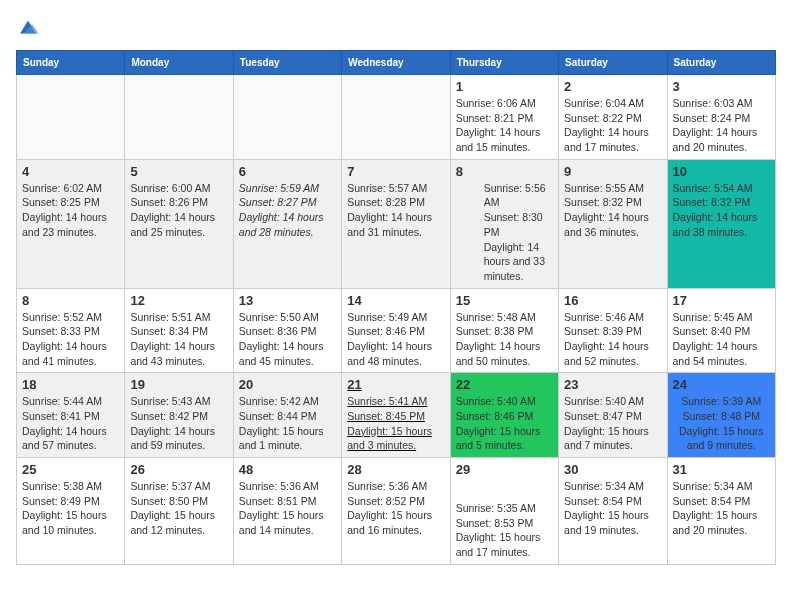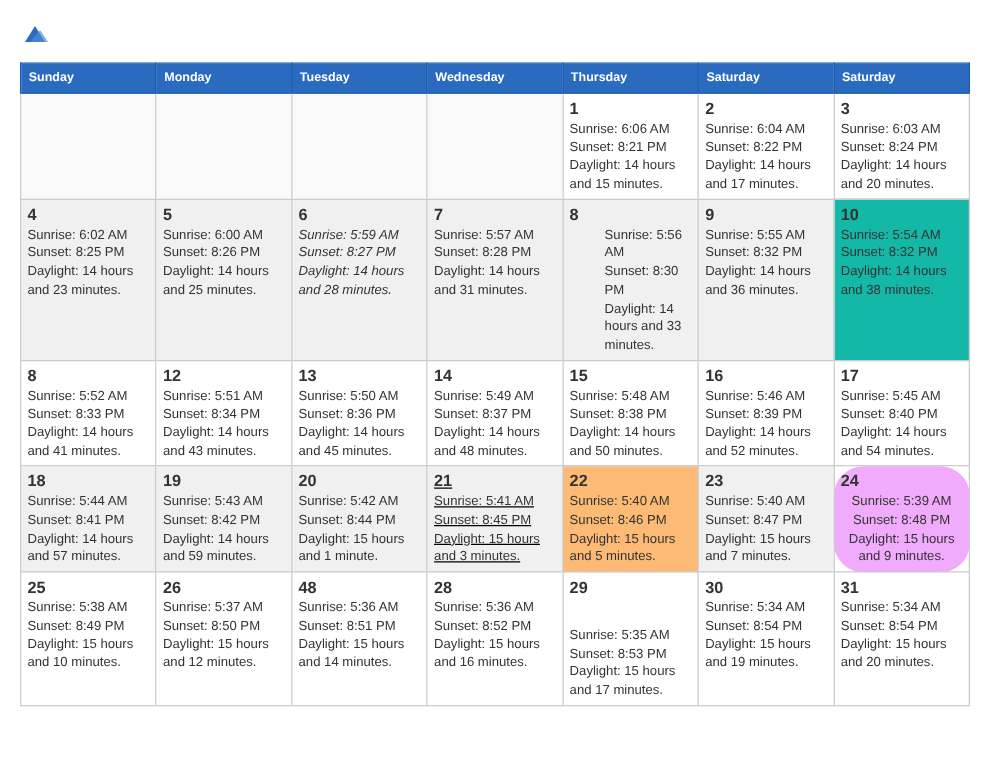--- a/index.html
+++ b/index.html
@@ -211,21 +211,21 @@
         </td>
         <td class="cal-cell">
           <div class="day-number">13</div>
           <div class="cell-text" style="white-space: pre-line;">Sunrise: 5:50 AM
 Sunset: 8:36 PM
 Daylight: 14 hours and 45 minutes.</div>
         </td>
         <td class="cal-cell">
           <div class="day-number">14</div>
           <div class="cell-text" style="white-space: pre-line;">Sunrise: 5:49 AM
-Sunset: 8:37 PM
+Sunset: 8:46 PM
 Daylight: 14 hours and 48 minutes.</div>
         </td>
         <td class="cal-cell">
           <div class="day-number">15</div>
           <div class="cell-text" style="white-space: pre-line;">Sunrise: 5:48 AM
 Sunset: 8:38 PM
 Daylight: 14 hours and 50 minutes.</div>
         </td>
         <td class="cal-cell">
           <div class="day-number">16</div>
@@ -258,33 +258,33 @@
           <div class="cell-text" style="white-space: pre-line;">Sunrise: 5:42 AM
 Sunset: 8:44 PM
 Daylight: 15 hours and 1 minute.</div>
         </td>
         <td class="cal-cell shaded" style="background: rgb(240, 240, 240); text-decoration: underline;">
           <div class="day-number">21</div>
           <div class="cell-text" style="white-space: pre-line;">Sunrise: 5:41 AM
 Sunset: 8:45 PM
 Daylight: 15 hours and 3 minutes.</div>
         </td>
-        <td class="cal-cell shaded" style="background: #fdba74;">
+        <td class="cal-cell shaded" style="background: #22c55e;">
           <div class="day-number">22</div>
           <div class="cell-text" style="white-space: pre-line;">Sunrise: 5:40 AM
 Sunset: 8:46 PM
 Daylight: 15 hours and 5 minutes.</div>
         </td>
         <td class="cal-cell shaded" style="background: rgb(240, 240, 240);">
           <div class="day-number">23</div>
           <div class="cell-text" style="white-space: pre-line;">Sunrise: 5:40 AM
 Sunset: 8:47 PM
 Daylight: 15 hours and 7 minutes.</div>
         </td>
-        <td class="cal-cell shaded" style="background: #f0abfc; border-radius: 24px;">
+        <td class="cal-cell shaded" style="background: #3b82f6;">
           <div class="day-number">24</div>
           <div class="cell-text" style="white-space: pre-line; text-align: center;">Sunrise: 5:39 AM
 Sunset: 8:48 PM
 Daylight: 15 hours and 9 minutes.</div>
         </td>
       </tr>
       <tr>
         <td class="cal-cell">
           <div class="day-number">25</div>
           <div class="cell-text" style="white-space: pre-line;">Sunrise: 5:38 AM

